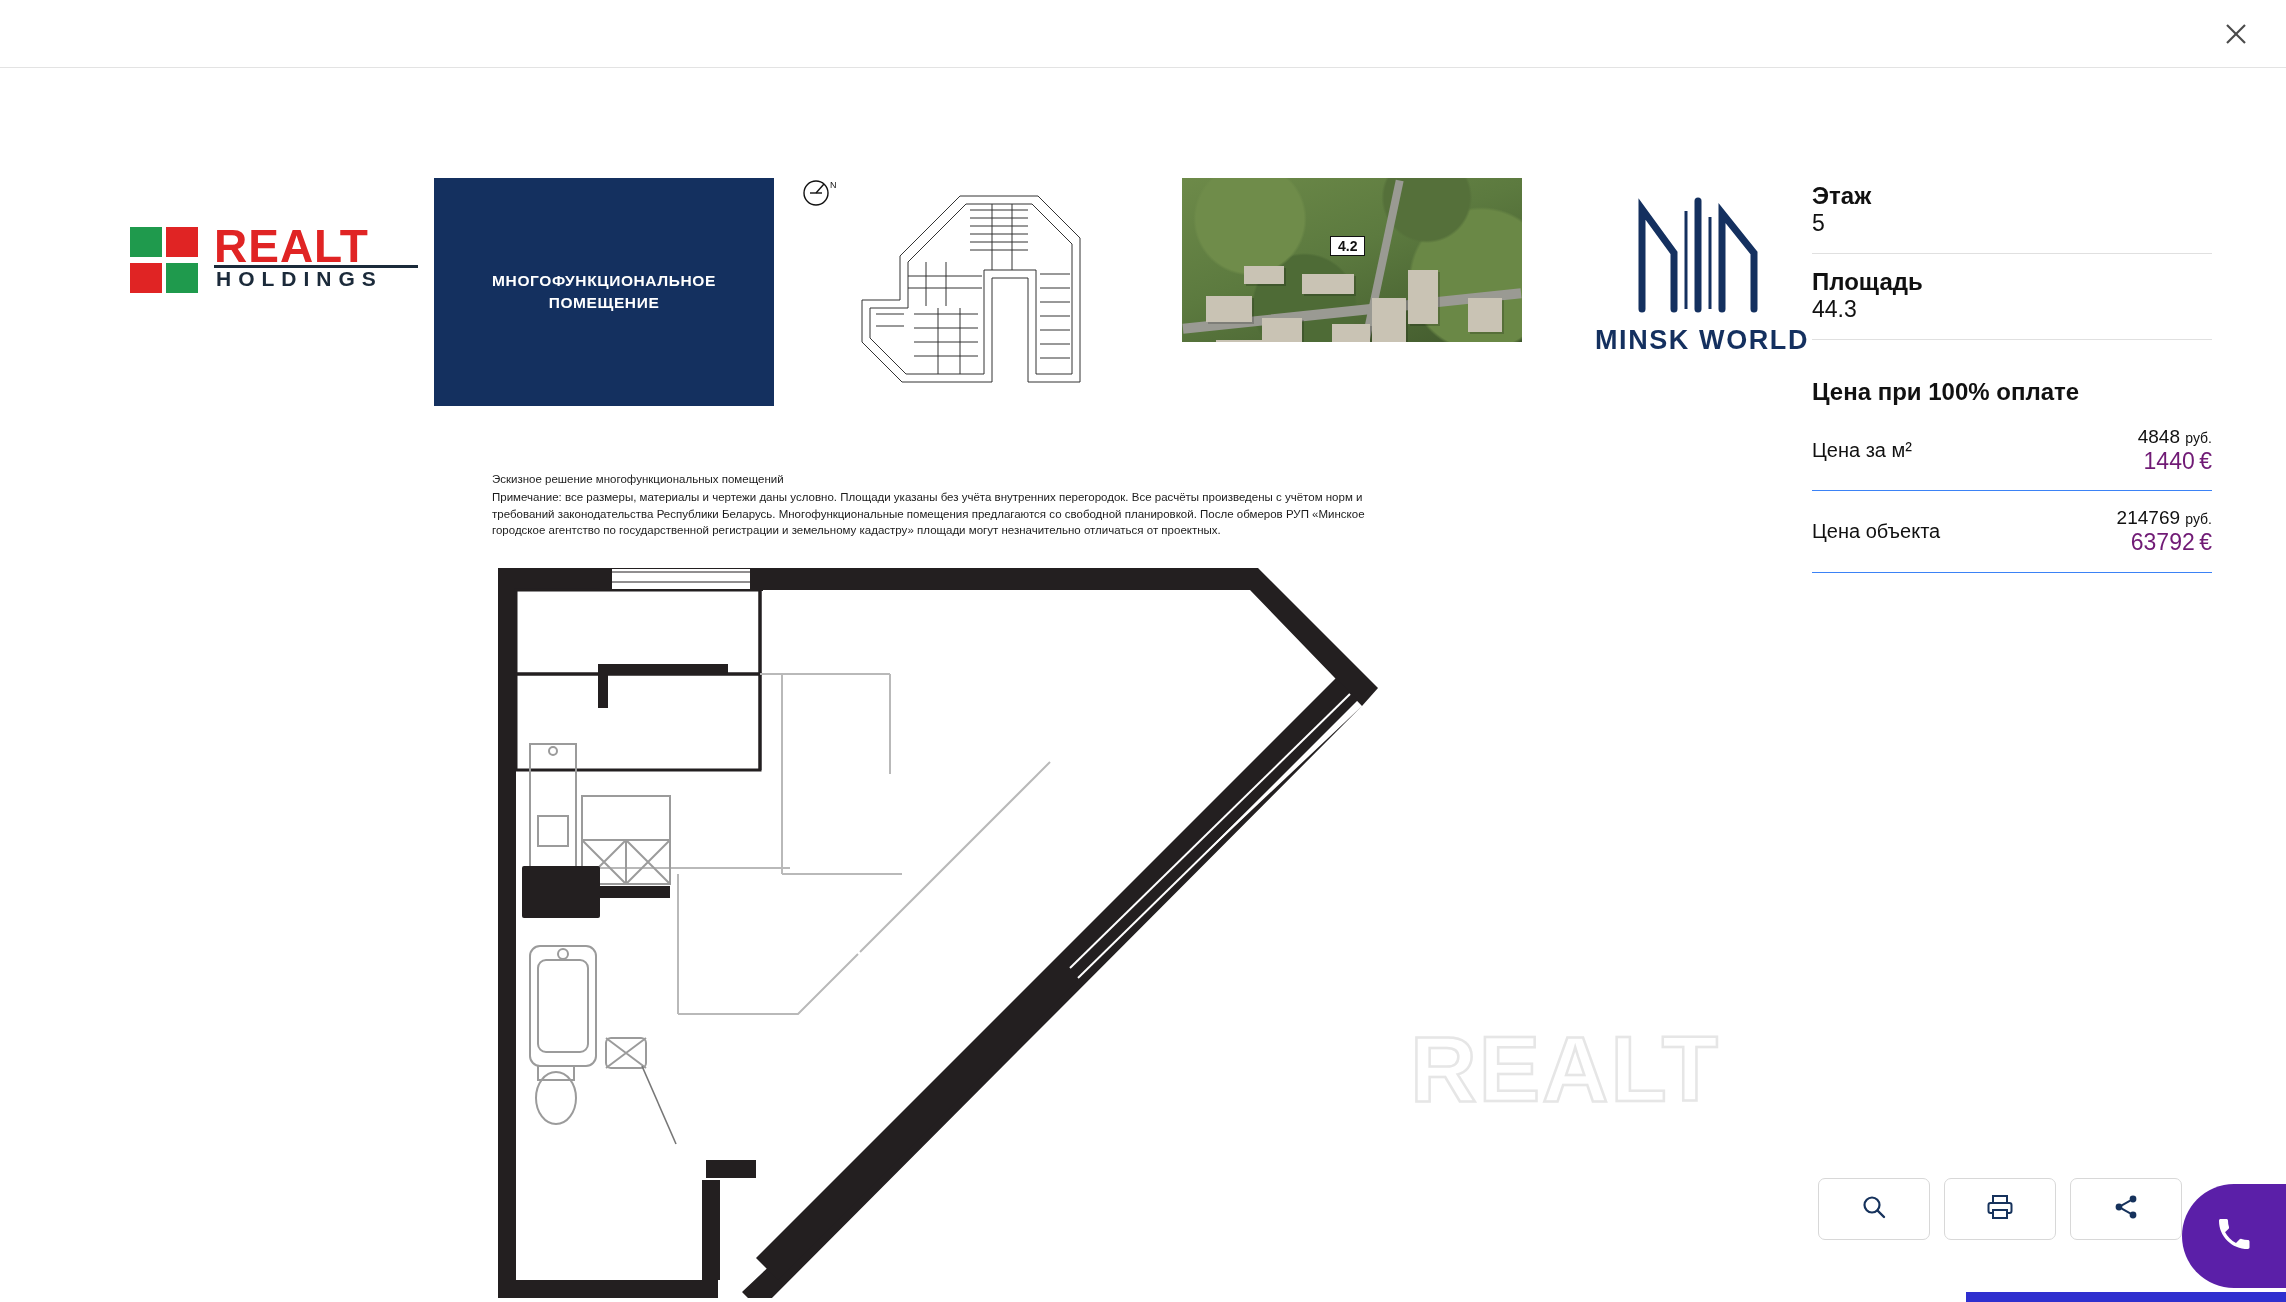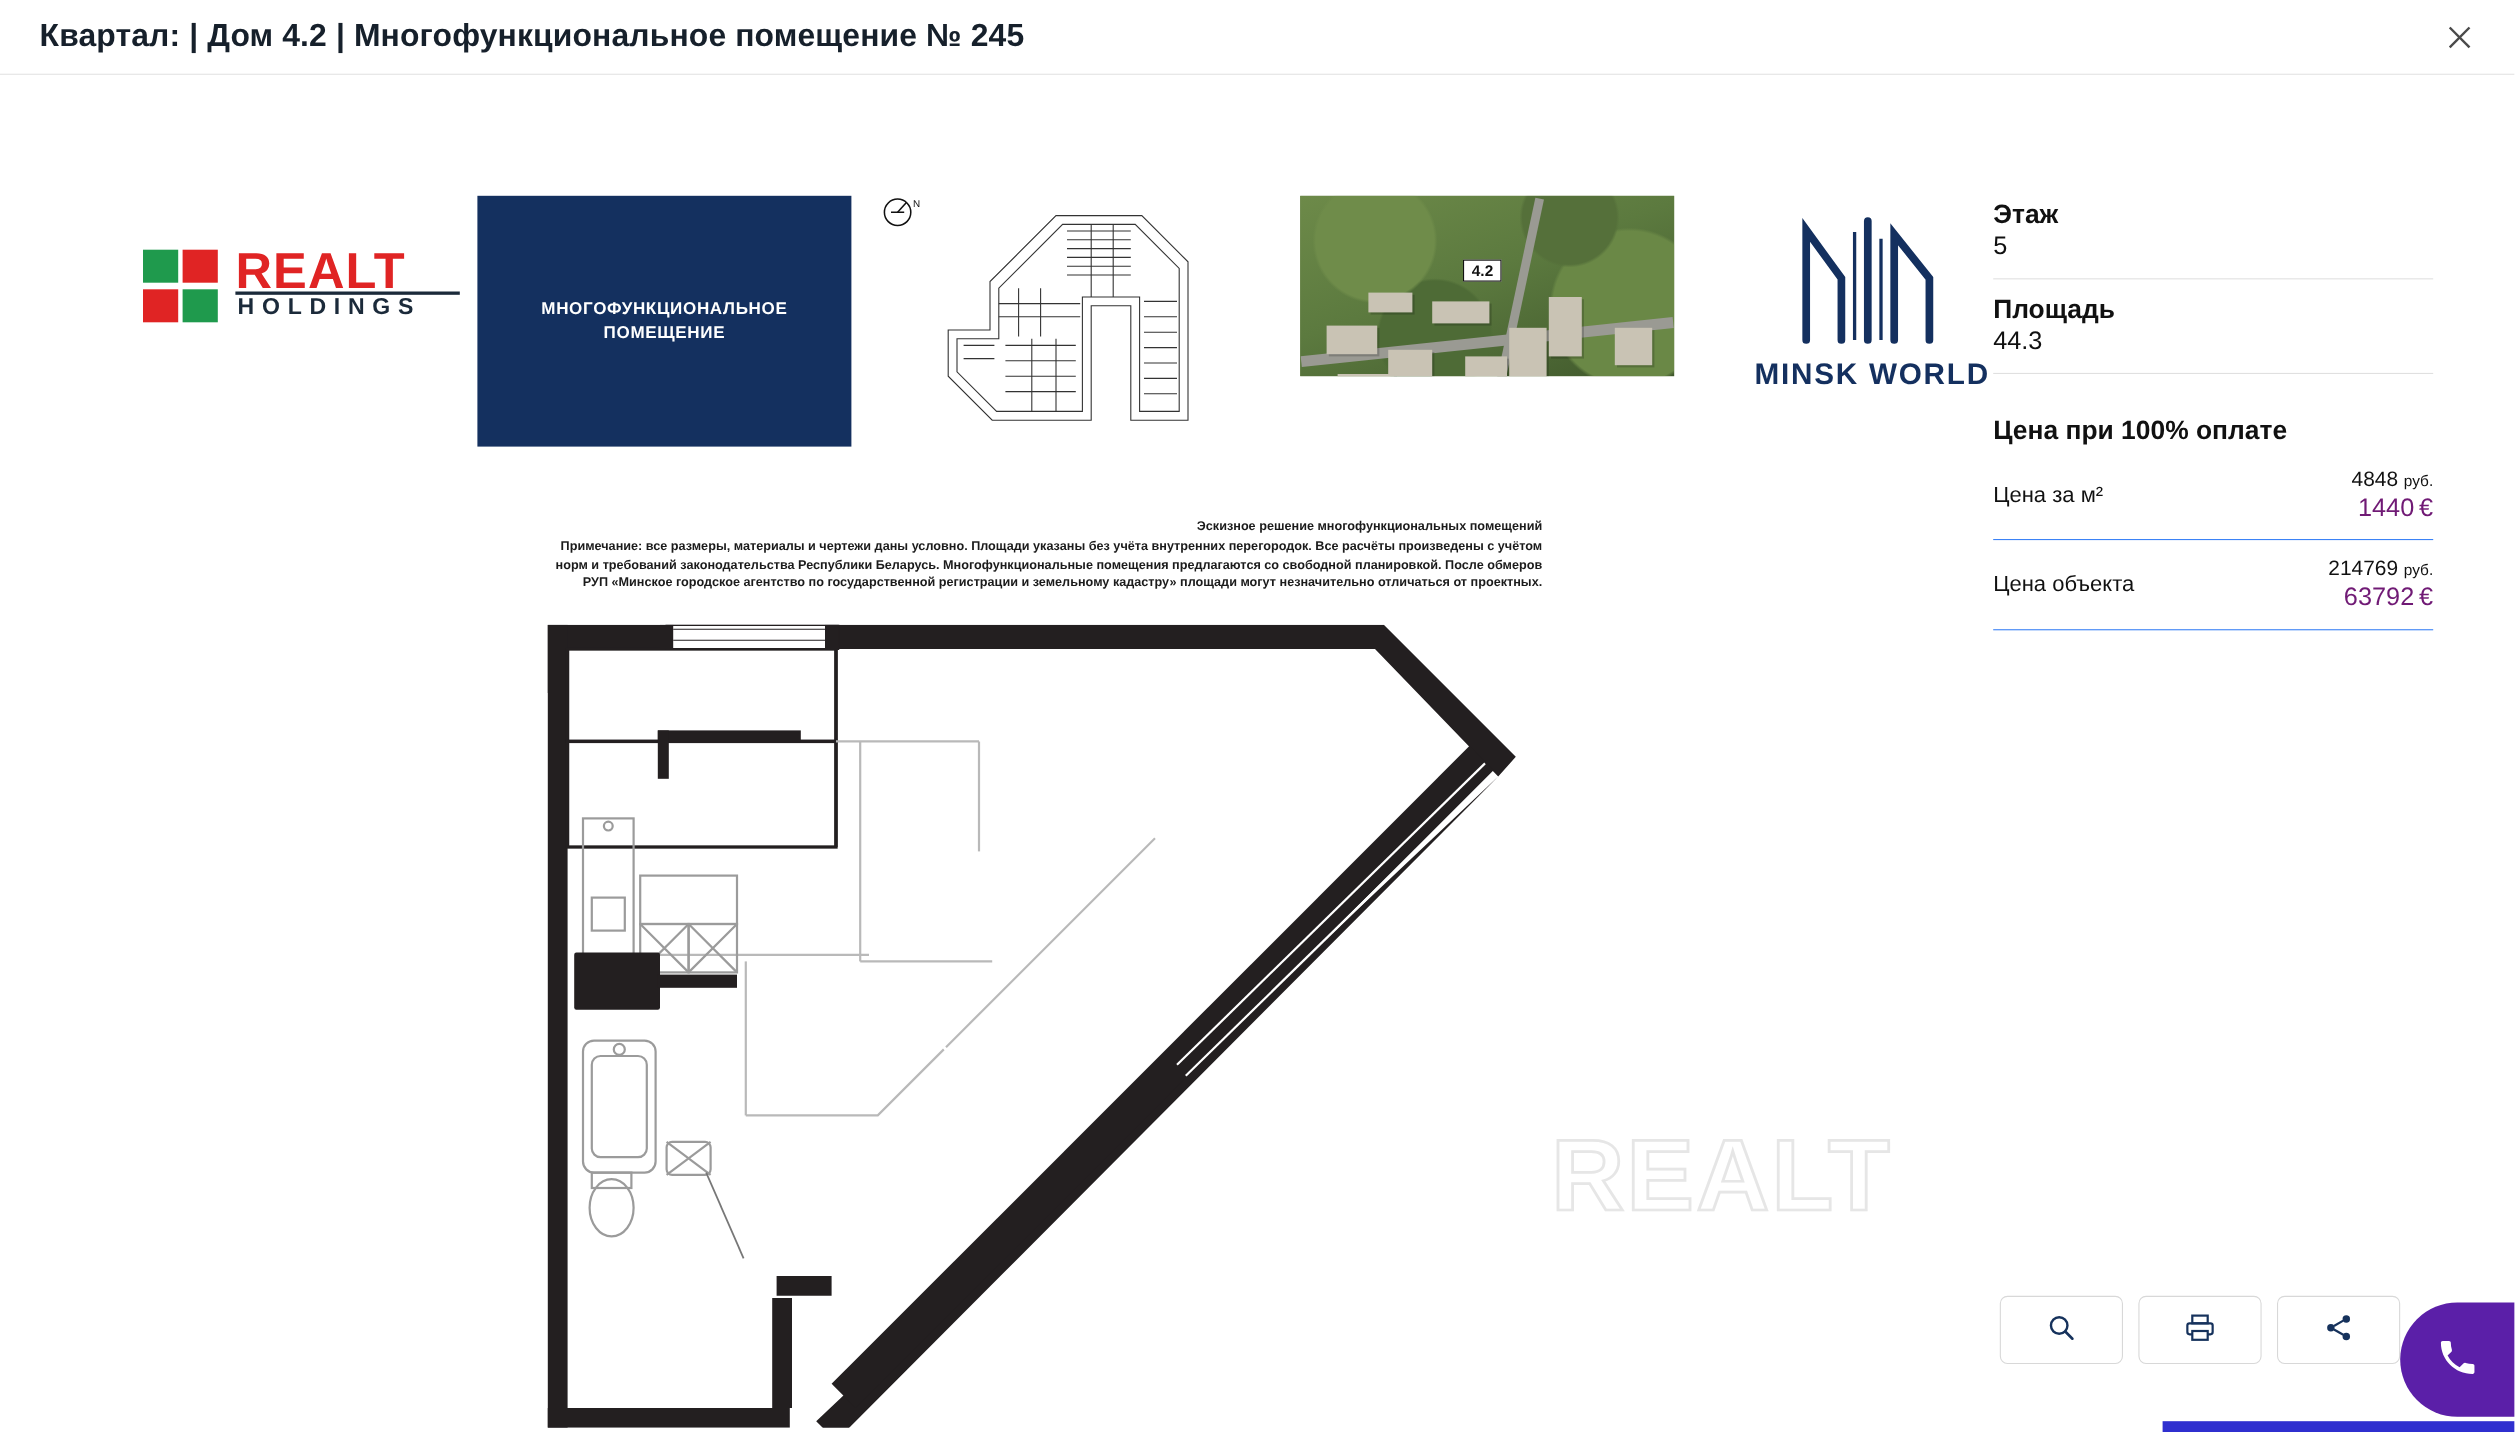--- a/index.html
+++ b/index.html
@@ -198,22 +198,21 @@
 
   
   .disclaimer {
     position: absolute;
     left: 492px;
     top: 403px;
     width: 910px;
     font-size: 11.5px;
     line-height: 1.42;
     color: #1b1b1b;
-    font-weight: 700;
-    text-align: right;
+    font-weight: 400;
   }
   .disclaimer .line-title { display: block; margin-bottom: 2px; }
 
   
   .plan-area {
     position: absolute;
     left: 430px;
     top: 500px;
     width: 1060px;
     height: 730px;
@@ -307,21 +306,20 @@
     position: absolute;
     right: 0; bottom: -6px;
     width: 320px; height: 16px;
     background: #2f2fcf;
   }
 </style>
 </head>
 <body>
 
 <div class="header">
-  <div class="header-title">Квартал: | Дом 4.2 | Многофункциональное помещение № 245</div>
   <div class="close-btn">
     <svg width="30" height="30" viewBox="0 0 30 30" aria-hidden="true">
       <line x1="6" y1="6" x2="24" y2="24" stroke="currentColor" stroke-width="2.2"></line>
       <line x1="24" y1="6" x2="6" y2="24" stroke="currentColor" stroke-width="2.2"></line>
     </svg>
   </div>
 </div>
 
 <div class="body-wrap">
 

